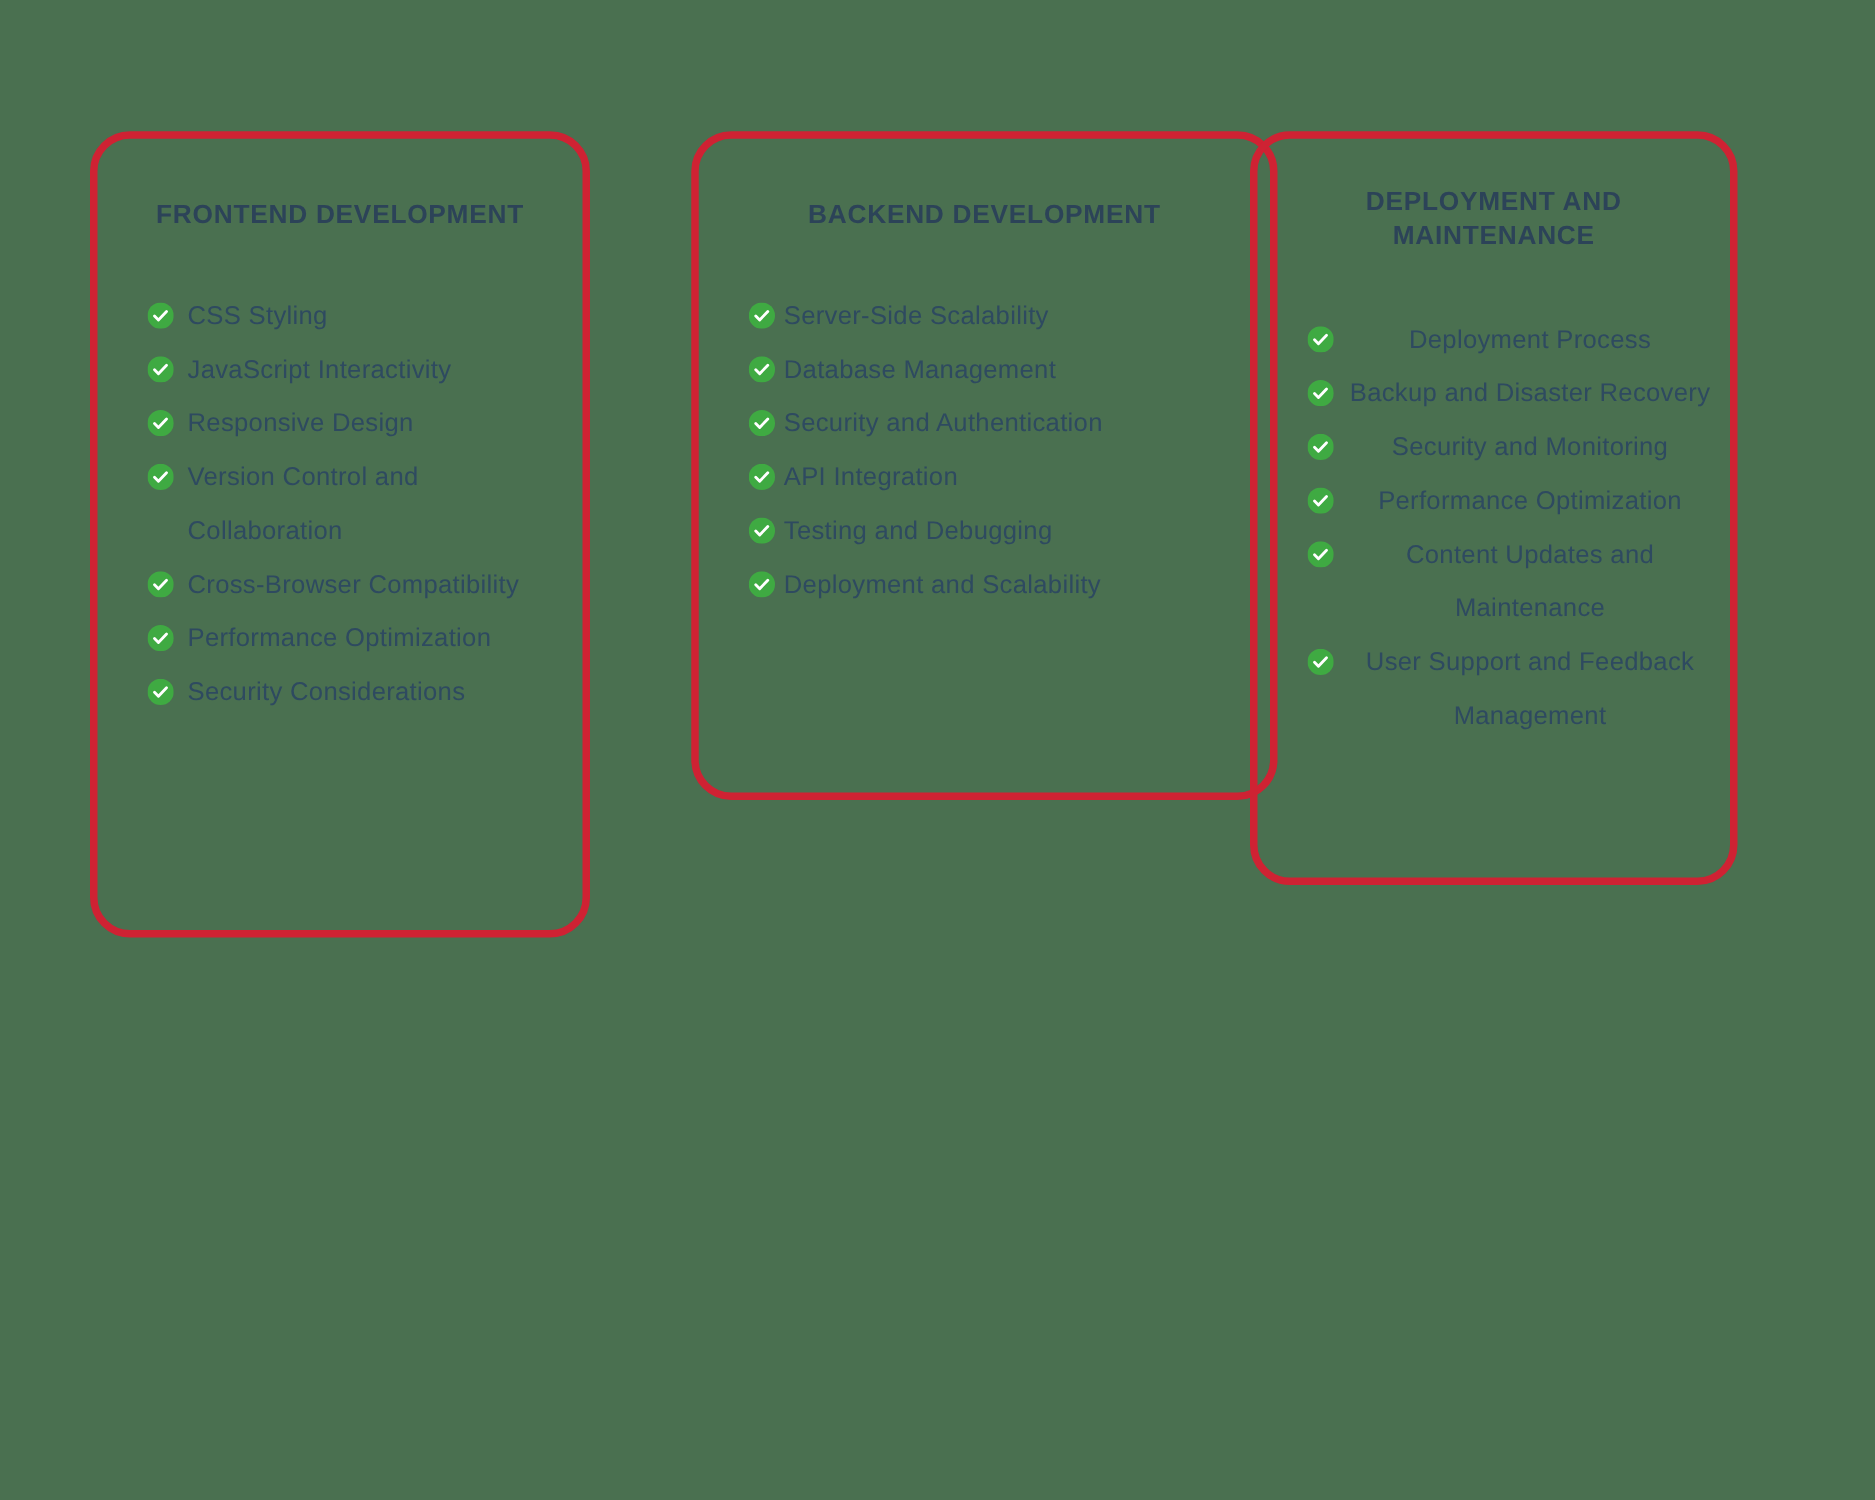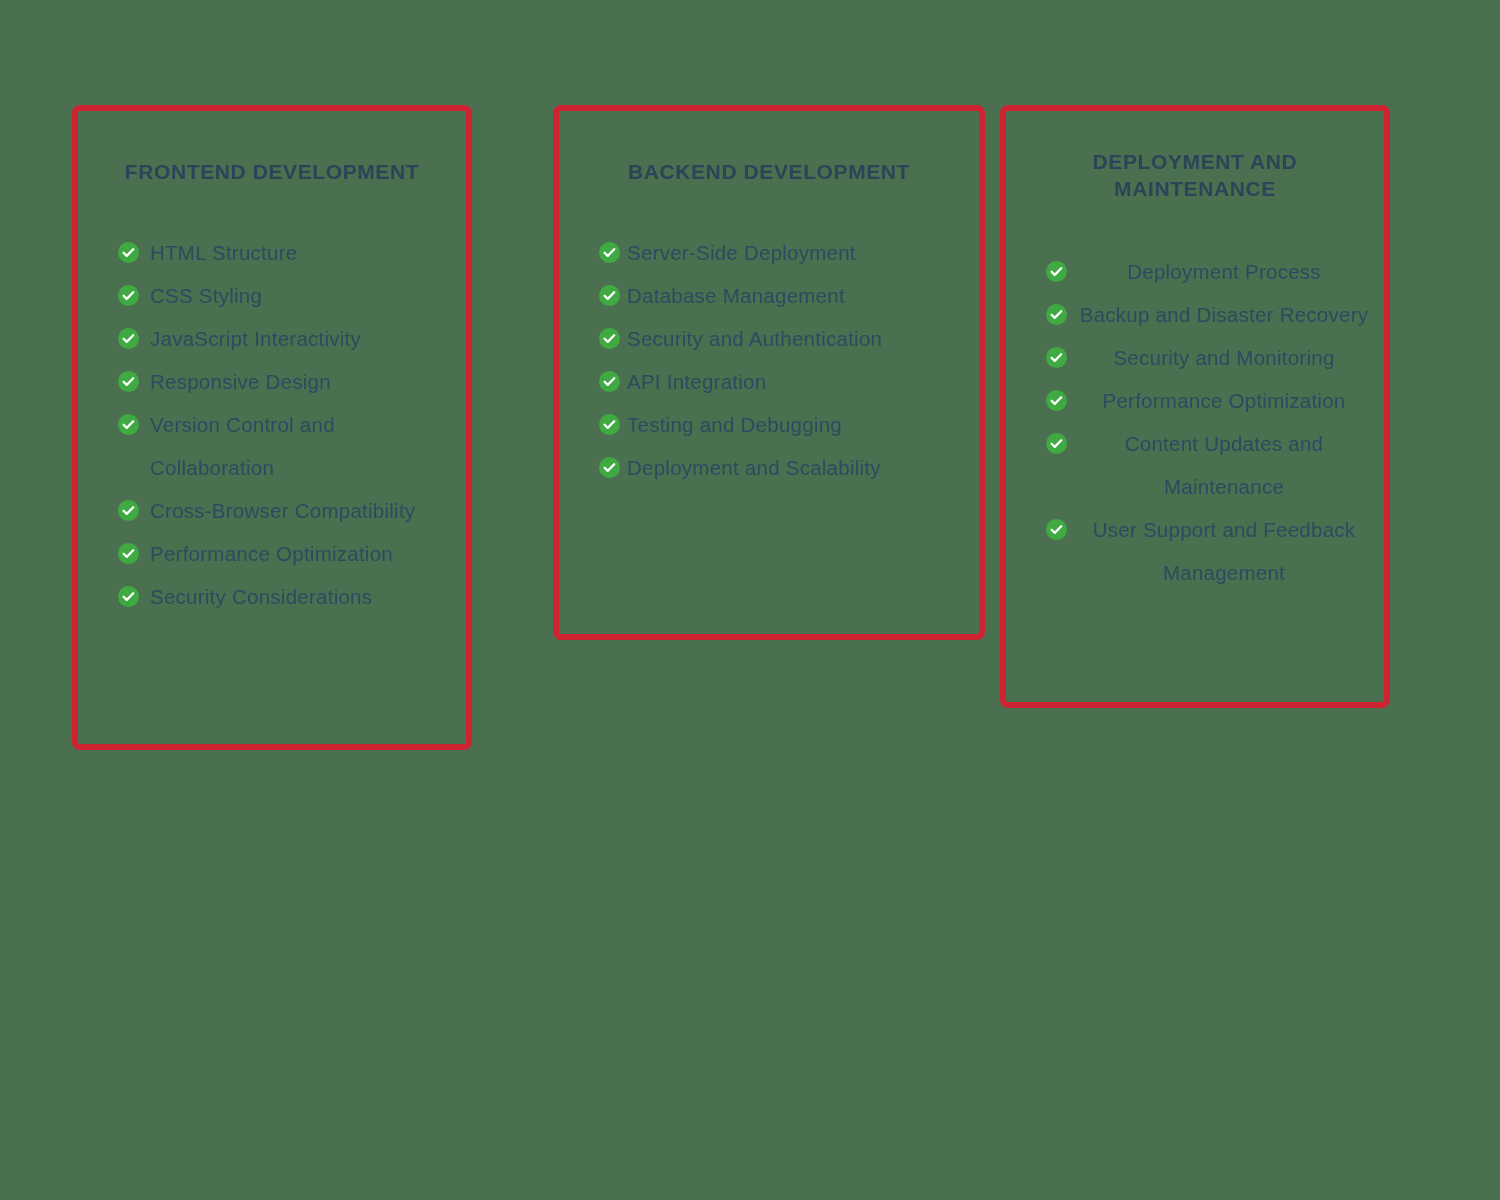--- a/index.html
+++ b/index.html
@@ -18,28 +18,28 @@
 
   #board {
     position: absolute;
     inset: 0;
   }
 
   .card {
     position: absolute;
     box-sizing: border-box;
     border: 6px solid #cf2233;
-    border-radius: 8px;
+    border-radius: 32px;
     background: transparent;
     padding: 0;
   }
 
   
   .card-0 { left: 72px;   top: 105px; width: 400px; height: 645px; }
-  .card-1 { left: 553px;  top: 105px; width: 432px; height: 535px; }
+  .card-1 { left: 553px;  top: 105px; width: 469px; height: 535px; }
   .card-2 { left: 1000px; top: 105px; width: 390px; height: 603px; }
 
   .card-title {
     color: #2c4358;
     font-weight: bold;
     font-size: 21px;
     letter-spacing: 0.6px;
     text-align: center;
     line-height: 1.28;
     margin: 0;
@@ -92,29 +92,20 @@
   <section class="card card-0">
     <h2 class="card-title">FRONTEND DEVELOPMENT</h2>
     <ul class="feature-list">
       <li class="feature-item">
         <span class="check-icon">
           <svg viewBox="0 0 24 24">
               <circle cx="12" cy="12" r="12" fill="#3faa42"></circle>
               <path d="M6.4 12.3l3.6 3.6 7.4-7.6" fill="none" stroke="#ffffff" stroke-width="2.6" stroke-linecap="round" stroke-linejoin="round"></path>
             </svg>
         </span>
-        <span class="feature-text">HTML Structure</span>
-      </li>
-      <li class="feature-item">
-        <span class="check-icon">
-          <svg viewBox="0 0 24 24">
-              <circle cx="12" cy="12" r="12" fill="#3faa42"></circle>
-              <path d="M6.4 12.3l3.6 3.6 7.4-7.6" fill="none" stroke="#ffffff" stroke-width="2.6" stroke-linecap="round" stroke-linejoin="round"></path>
-            </svg>
-        </span>
         <span class="feature-text">CSS Styling</span>
       </li>
       <li class="feature-item">
         <span class="check-icon">
           <svg viewBox="0 0 24 24">
               <circle cx="12" cy="12" r="12" fill="#3faa42"></circle>
               <path d="M6.4 12.3l3.6 3.6 7.4-7.6" fill="none" stroke="#ffffff" stroke-width="2.6" stroke-linecap="round" stroke-linejoin="round"></path>
             </svg>
         </span>
         <span class="feature-text">JavaScript Interactivity</span>
@@ -170,21 +161,21 @@
   <section class="card card-1">
     <h2 class="card-title">BACKEND DEVELOPMENT</h2>
     <ul class="feature-list">
       <li class="feature-item">
         <span class="check-icon">
           <svg viewBox="0 0 24 24">
               <circle cx="12" cy="12" r="12" fill="#3faa42"></circle>
               <path d="M6.4 12.3l3.6 3.6 7.4-7.6" fill="none" stroke="#ffffff" stroke-width="2.6" stroke-linecap="round" stroke-linejoin="round"></path>
             </svg>
         </span>
-        <span class="feature-text">Server-Side Deployment</span>
+        <span class="feature-text">Server-Side Scalability</span>
       </li>
       <li class="feature-item">
         <span class="check-icon">
           <svg viewBox="0 0 24 24">
               <circle cx="12" cy="12" r="12" fill="#3faa42"></circle>
               <path d="M6.4 12.3l3.6 3.6 7.4-7.6" fill="none" stroke="#ffffff" stroke-width="2.6" stroke-linecap="round" stroke-linejoin="round"></path>
             </svg>
         </span>
         <span class="feature-text">Database Management</span>
       </li>

